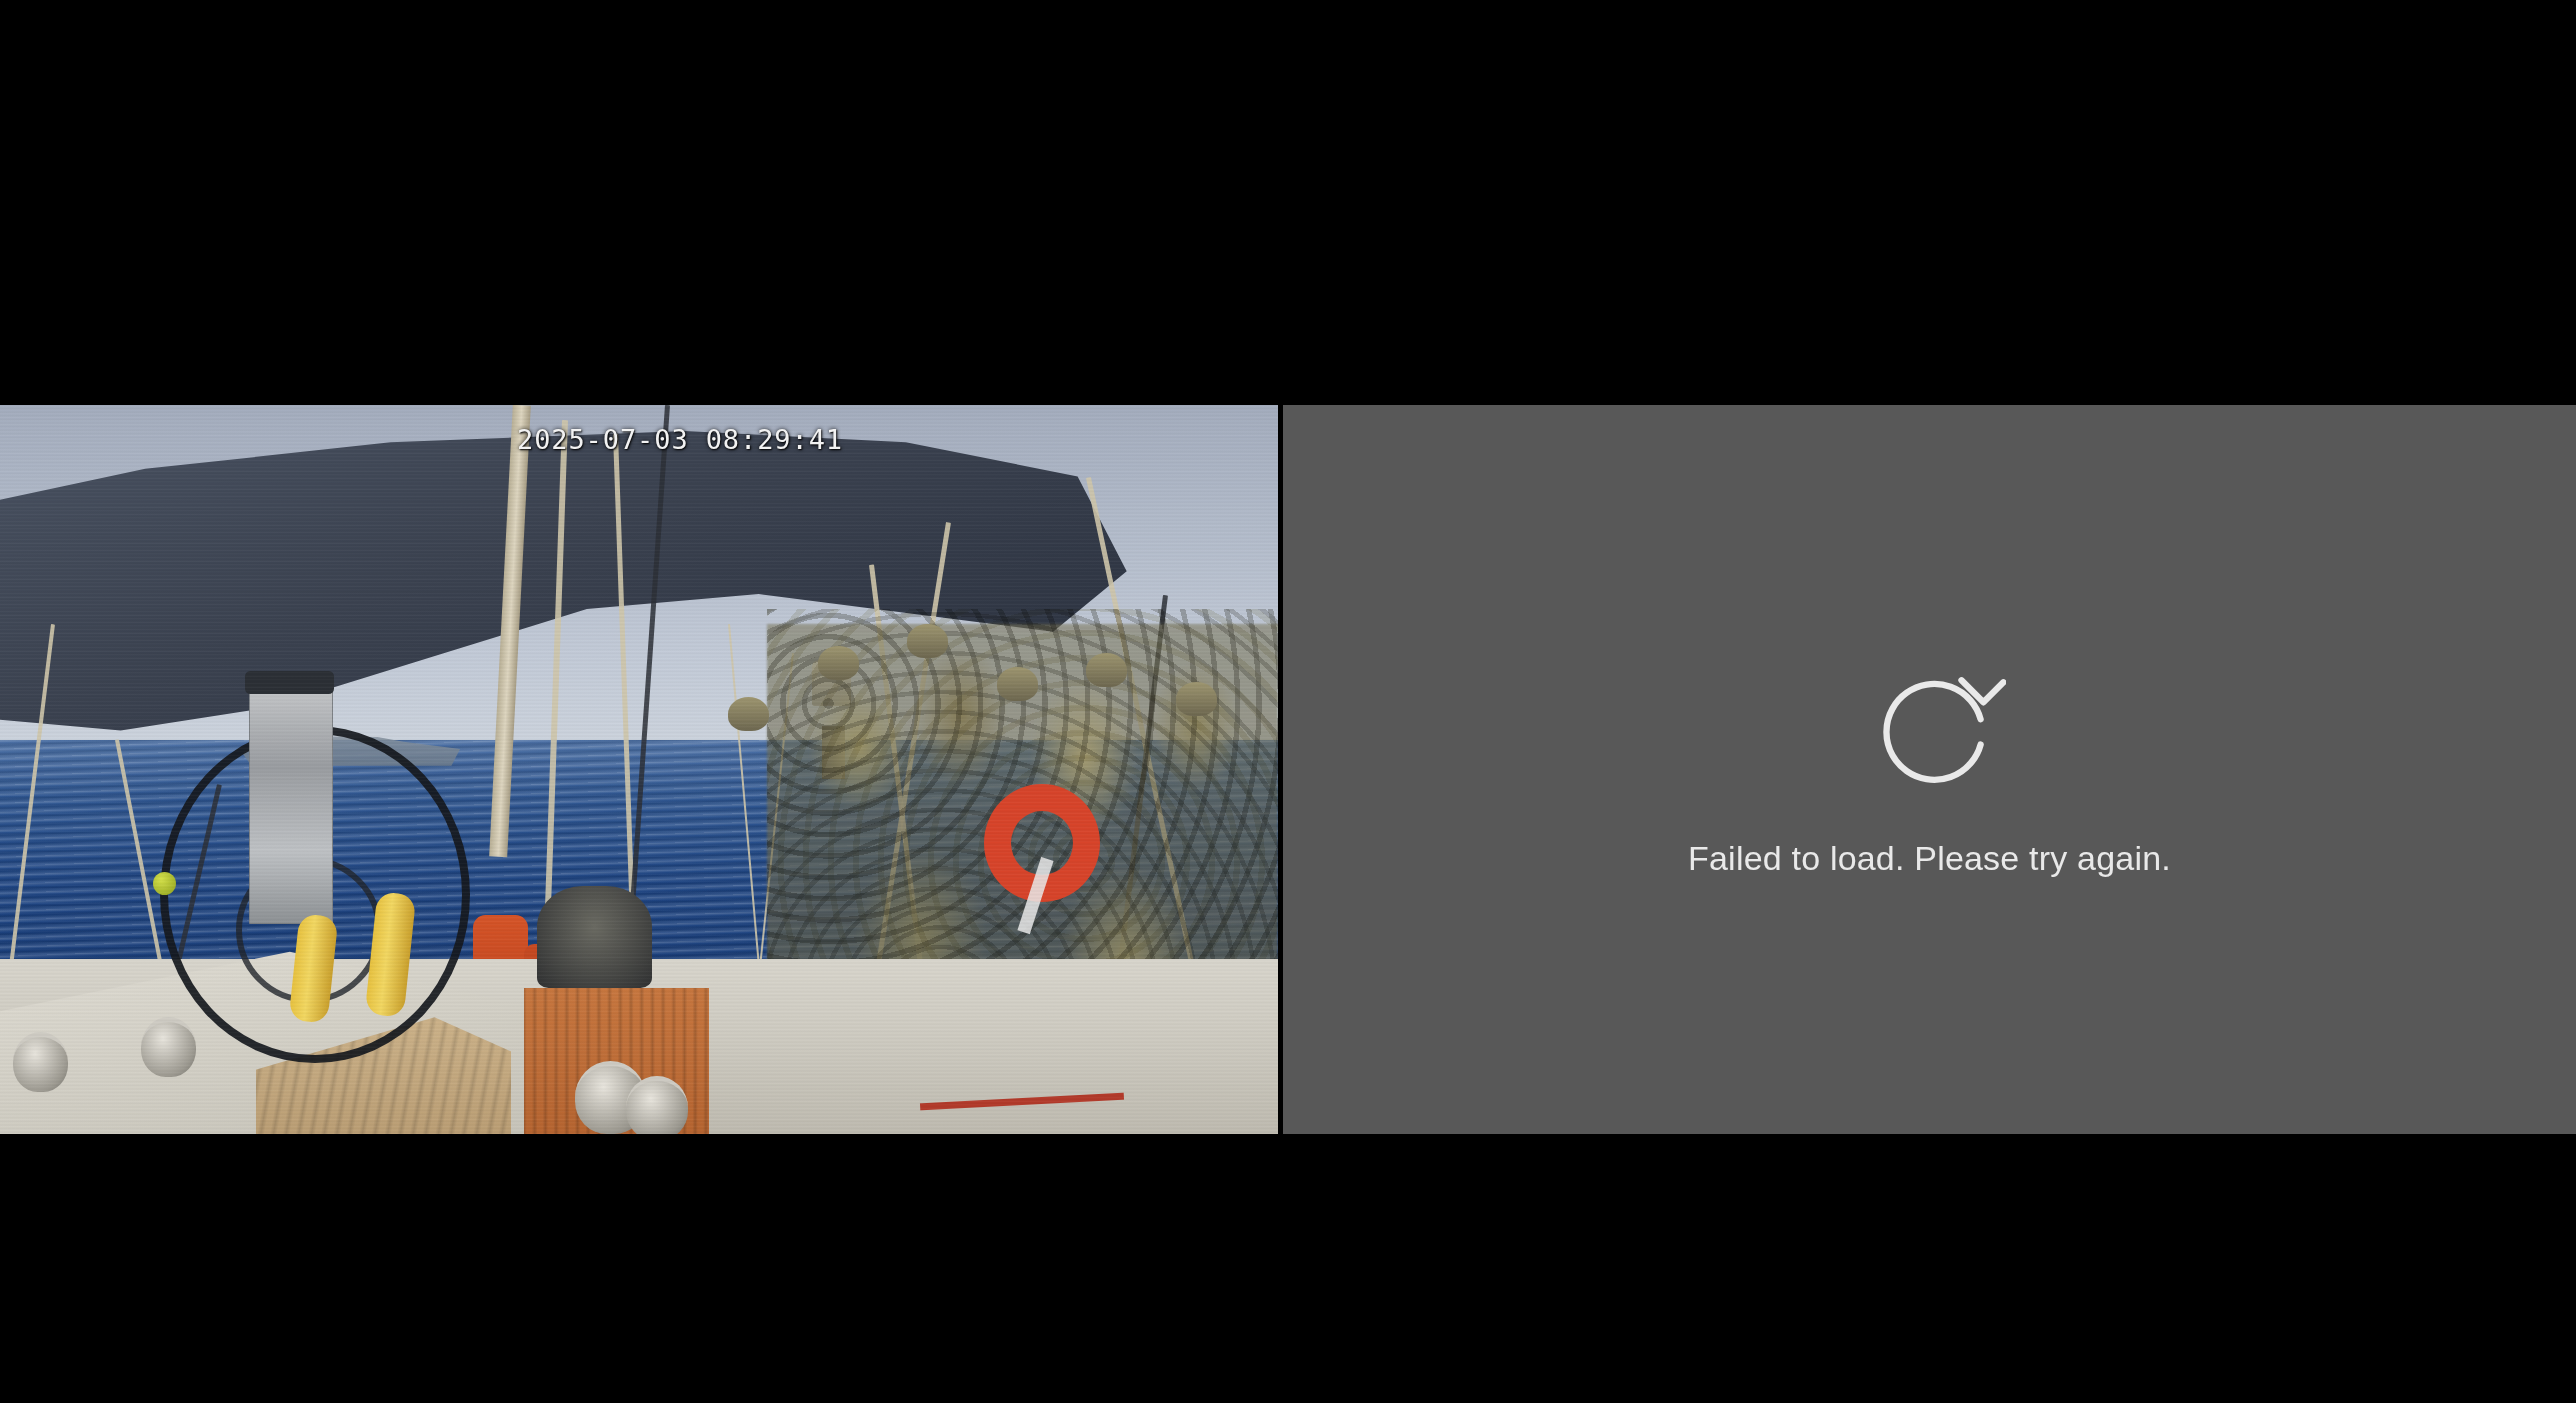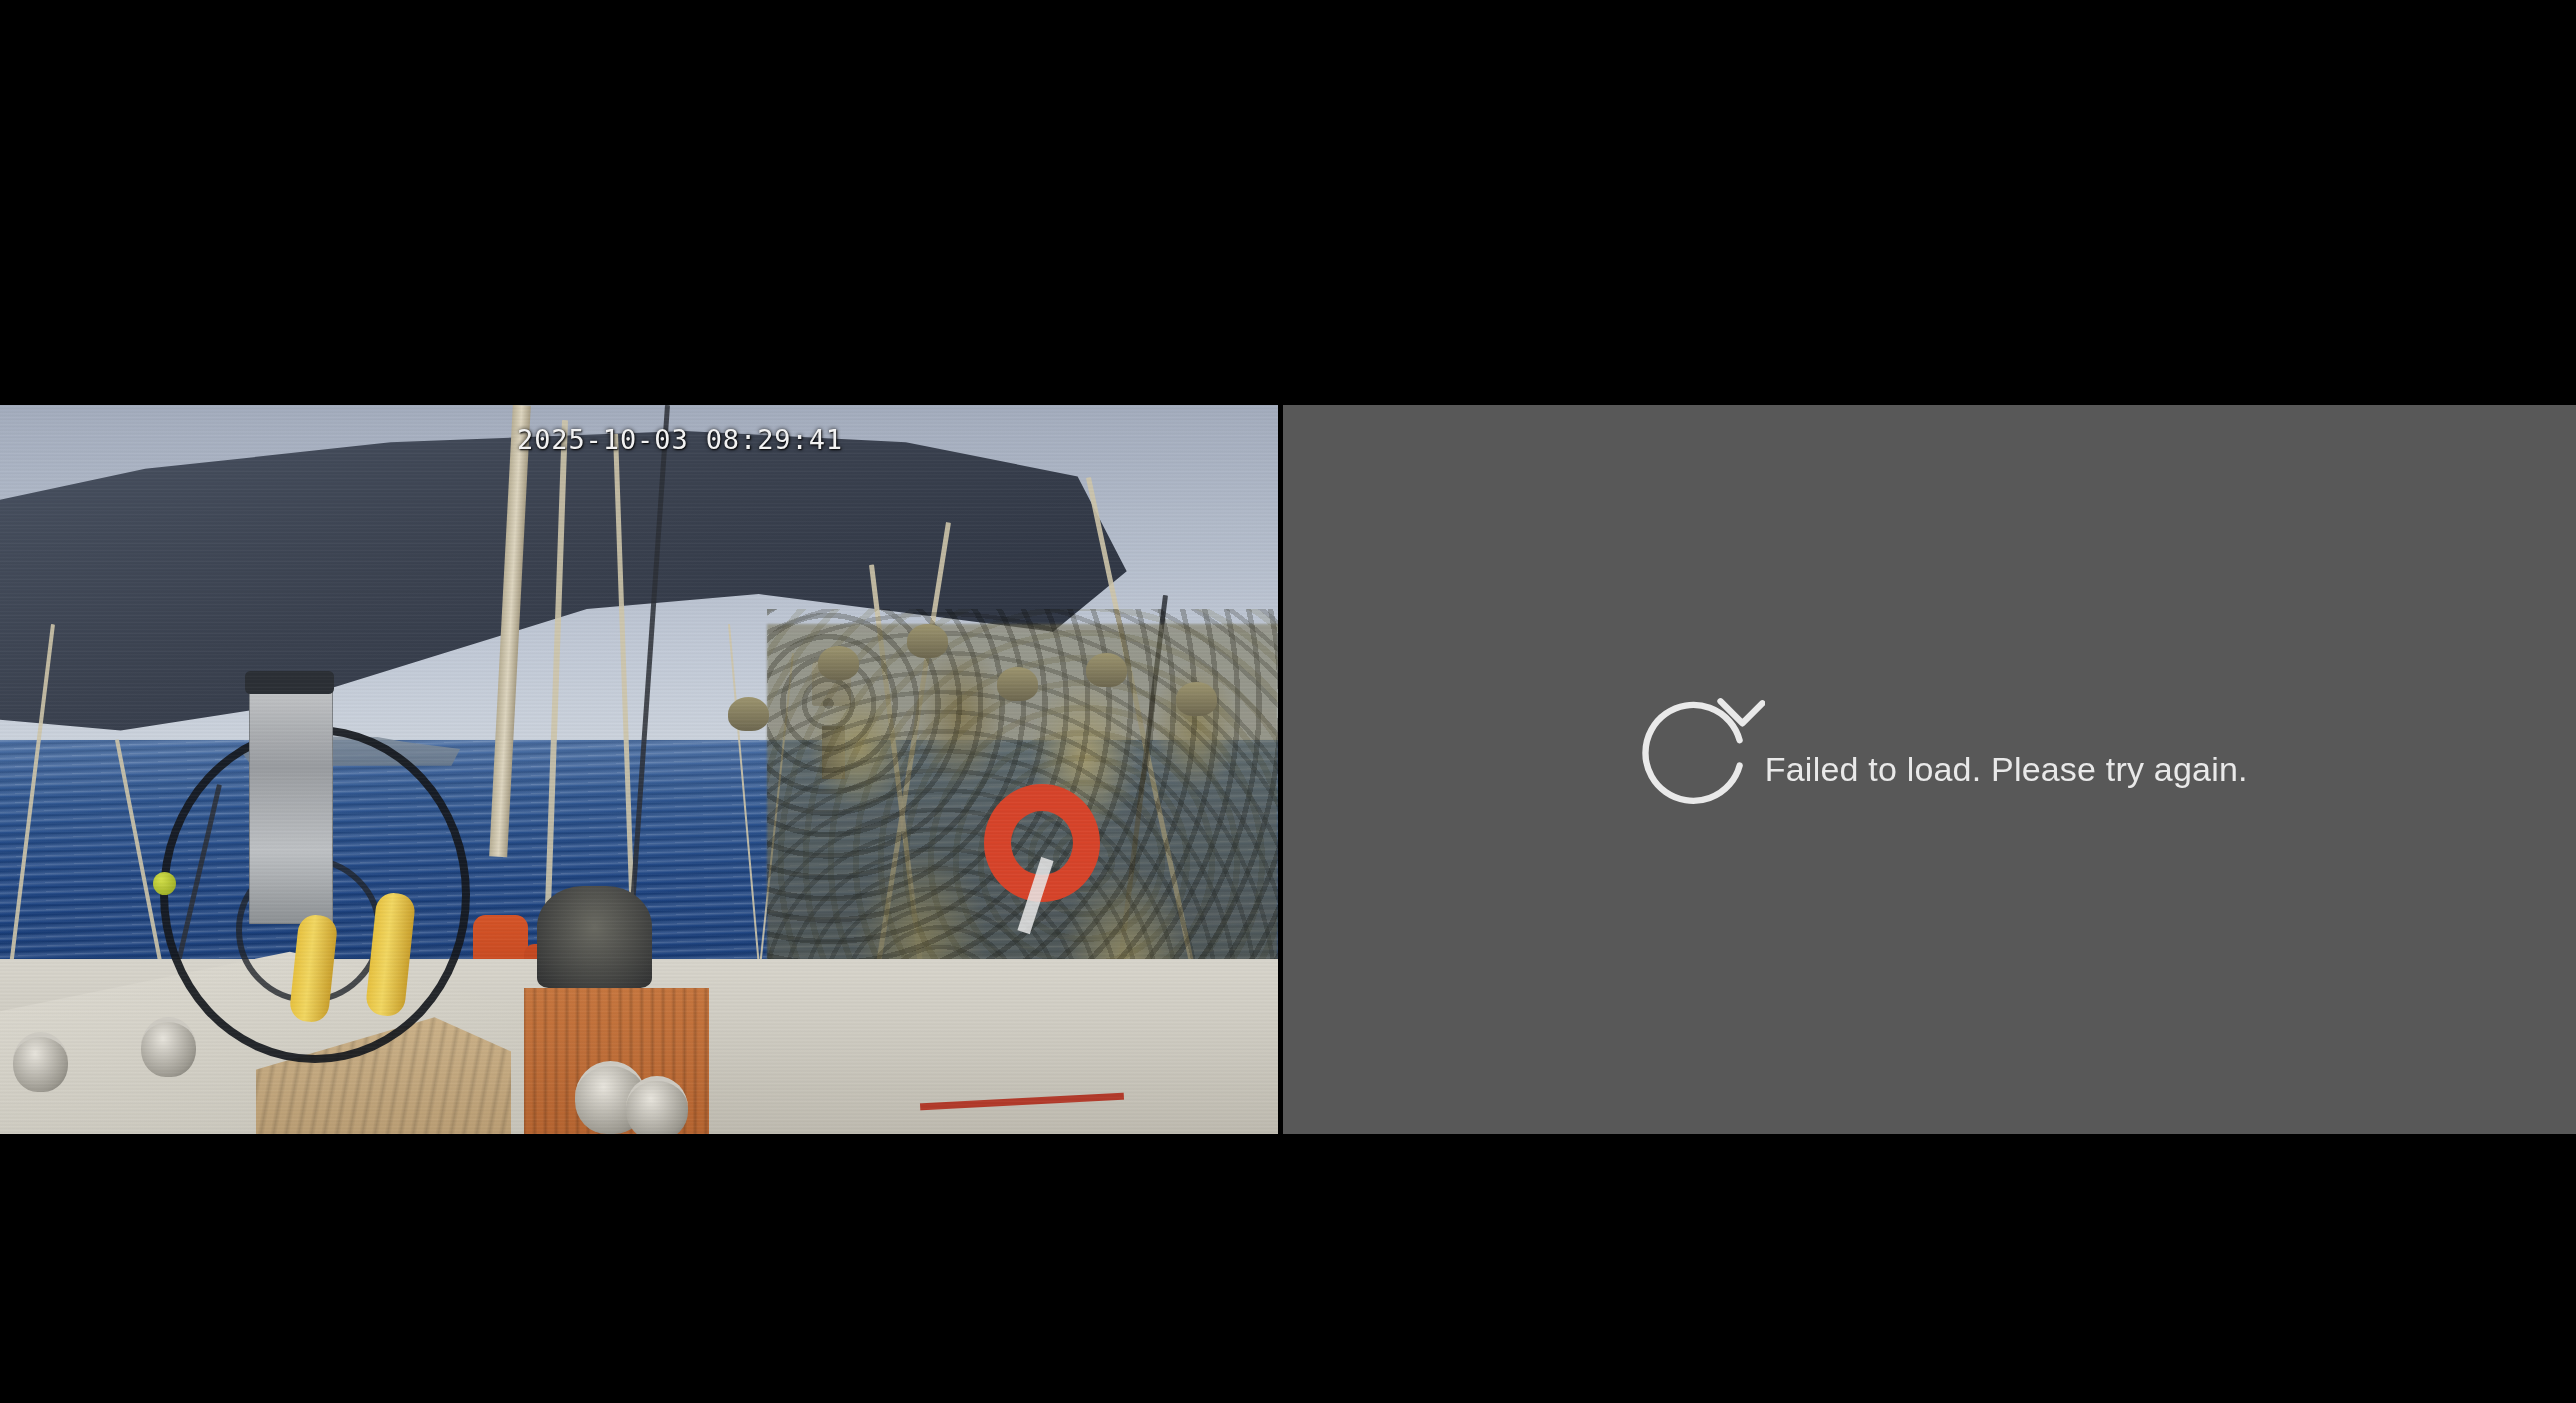--- a/index.html
+++ b/index.html
@@ -362,20 +362,21 @@
     height: 729px;
     background: #585858;
   }
   #failed-inner {
     position: absolute;
     left: 0;
     top: 0;
     width: 100%;
     height: 100%;
     display: flex;
+    flex-direction: column;
     align-items: center;
     justify-content: center;
   }
   #refresh-icon {
     width: 141px;
     height: 141px;
     margin-left: 12.5px;
     margin-bottom: 37px;
   }
   #failed-message {
@@ -455,21 +456,21 @@
         <div class="winch" style="left:1%;top:86%;"></div>
         <div class="winch" style="left:11%;top:84%;"></div>
         <div class="winch" style="left:45%;top:90%;width:71px;height:68px;"></div>
         <div class="winch" style="left:49%;top:92%;width:62px;height:59px;"></div>
         <div class="green-ball"></div>
         <div class="red-stripe"></div>
 
         <div class="grain"></div>
       </div>
 
-      <div id="video-timestamp" style="left:517px;top:18.7px;">2025-10-03 08:29:41</div>
+      <div id="video-timestamp" style="left:517px;top:18.7px;">2025-07-03 08:29:41</div>
 
     </div>
 
     <div id="failed-panel">
       <div id="failed-inner">
         <svg id="refresh-icon" viewBox="0 0 100 100">
           <path d="M82 42 A34 34 0 1 0 82 60" fill="none" stroke="#e9e9e9" stroke-width="4.5" stroke-linecap="round"></path>
           <polyline points="62,30 84,30 84,10" fill="none" stroke="#e9e9e9" stroke-width="4.5" stroke-linecap="round" stroke-linejoin="round" transform="rotate(45 84 30)"></polyline>
         </svg>
         <div id="failed-message">Failed to load. Please try again.</div>

